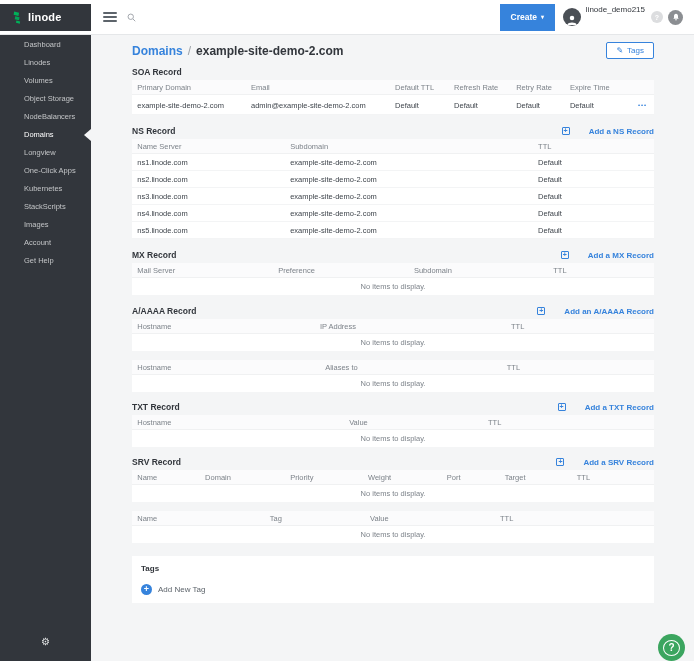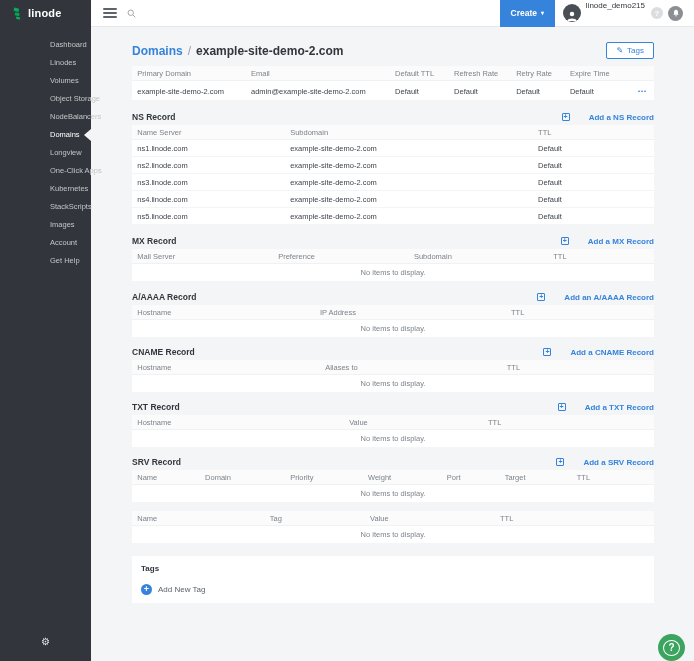--- a/index.html
+++ b/index.html
@@ -7,21 +7,21 @@
   body {
     font-family:"Liberation Sans", sans-serif;
     background:#f4f5f6;
     position:relative;
     overflow:hidden;
     color:#32363c;
   }
 
   
   .header {
-    position:absolute; top:0; left:0; right:0; height:27px;
+    position:absolute; top:0; left:0; right:0; height:35px;
     background:#fff; display:flex; align-items:center;
     border-bottom:1px solid #e5e7e9; z-index:20;
   }
   .logo-block {
     width:91px; height:27px; background:#32363c; flex:0 0 91px;
     display:flex; align-items:center; padding-left:13px; cursor:pointer;
   }
   .logo-block svg { width:11px; height:13px; margin-right:4px; }
   .logo-text { color:#fff; font-weight:bold; font-size:11px; letter-spacing:.2px; }
   .hamburger { margin:0 10px 0 12px; width:14px; cursor:pointer; }
@@ -57,22 +57,22 @@
     margin-right:11px; cursor:pointer; flex:0 0 15px;
   }
   .bell-circle svg { width:8px; height:8px; }
 
   
   .sidebar {
     position:absolute; top:27px; left:0; bottom:0; width:91px;
     background:#32363c; padding-top:9px; z-index:10;
   }
   .nav-item {
-    height:18px; line-height:18px; padding-left:18px; font-size:7.5px;
-    color:#c3c5c7; cursor:pointer; position:relative; white-space:nowrap;margin-left:32px;
+    height:18px; line-height:18px; padding-left:24px; font-size:7.5px;
+    color:#c3c5c7; cursor:pointer; position:relative; white-space:nowrap;
   }
   .nav-item.active { color:#fff; }
   .nav-item.active::after {
     content:""; position:absolute; right:0; top:50%; transform:translateY(-50%);
     border-top:6px solid transparent; border-bottom:6px solid transparent;
     border-right:7px solid #f4f5f6;
   }
   .sidebar-gear {
     position:absolute; bottom:14px; left:0; width:100%; text-align:center;
     color:#e2e4e5; font-size:10px; cursor:pointer;
@@ -233,20 +233,23 @@
     <span class="crumb-link">Domains</span>
     <span class="crumb-sep">/</span>
     <span class="crumb-current">example-site-demo-2.com</span>
     <button class="tags-btn">
       <span class="pencil-ico">✎</span>
       <span>Tags</span>
     </button>
   </div>
 
   <div class="record-section sec-soa" style="margin-top:6px">
+    <div class="sec-head">
+      <span class="sec-title">SOA Record</span>
+    </div>
     <div class="tbl">
       <div class="thead">
         <span class="c0">Primary Domain</span>
         <span class="c1">Email</span>
         <span class="c2">Default TTL</span>
         <span class="c3">Refresh Rate</span>
         <span class="c4">Retry Rate</span>
         <span class="c5">Expire Time</span>
       </div>
       <div class="trow tall">
@@ -334,27 +337,20 @@
       <div class="thead">
         <span class="c0">Hostname</span>
         <span class="c1">IP Address</span>
         <span class="c2">TTL</span>
       </div>
       <div class="empty-row">No items to display.</div>
     </div>
   </div>
 
   <div class="record-section tight sec-cname">
-    <div class="sec-head">
-      <span class="sec-title">CNAME Record</span>
-      <span class="add-link">
-        <span class="plus-box">+</span>
-        <span>Add a CNAME Record</span>
-      </span>
-    </div>
     <div class="tbl">
       <div class="thead">
         <span class="c0">Hostname</span>
         <span class="c1">Aliases to</span>
         <span class="c2">TTL</span>
       </div>
       <div class="empty-row">No items to display.</div>
     </div>
   </div>
 

